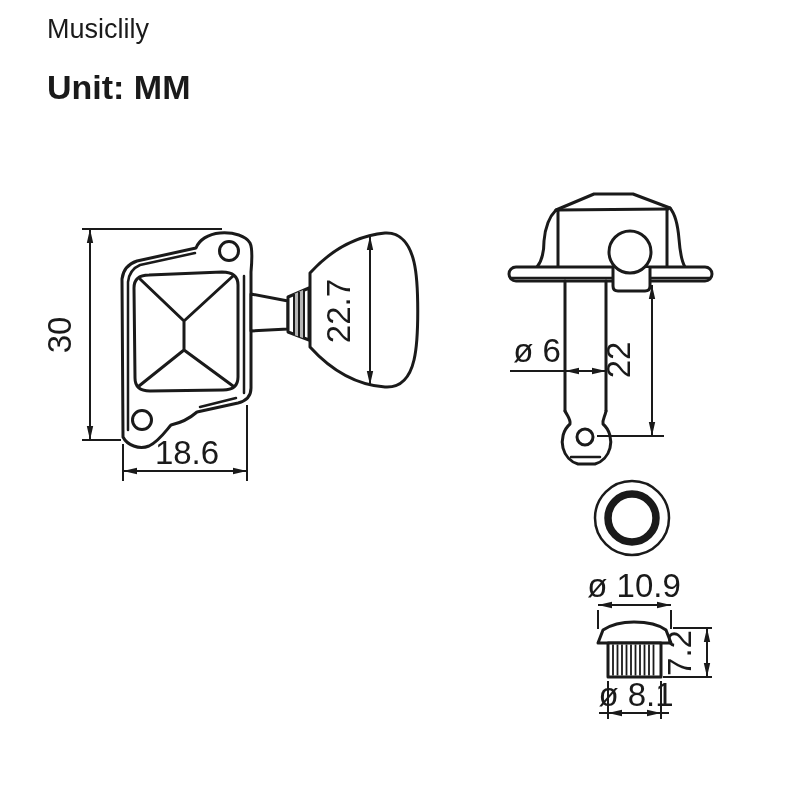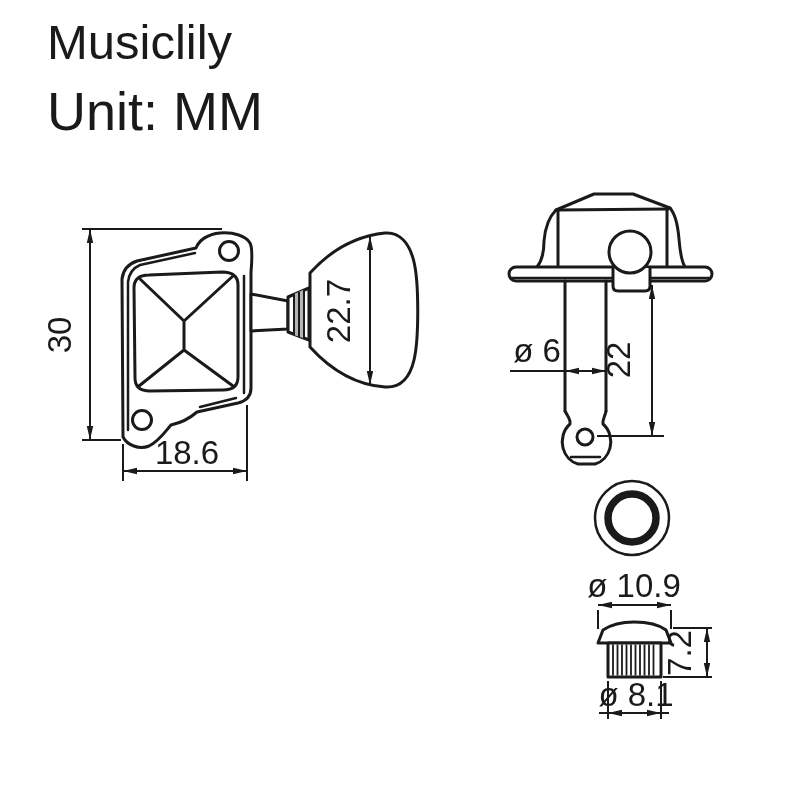--- a/index.html
+++ b/index.html
@@ -6,25 +6,25 @@
   html,body { margin:0; padding:0; }
   body {
     width:800px; height:800px; overflow:hidden;
     background:var(--bg);
     font-family:"Liberation Sans", sans-serif;
     position:relative;
   }
   .page { position:absolute; inset:0; background:var(--bg); }
   .brand {
     position:absolute; left:47px; top:14px;
-    font-size:49px; color:var(--line); letter-spacing:0px;
+    font-size:27px; color:var(--line); letter-spacing:0px;
   }
   .unit {
-    position:absolute; left:47px; top:80px;
-    font-size:54px; color:var(--line);
+    position:absolute; left:47px; top:68px;
+    font-size:34px; color:var(--line);font-weight:bold;
   }
   svg.drawing { position:absolute; left:0; top:0; }
   .ol   { fill:none; stroke:var(--line); stroke-width:3;   stroke-linecap:round; stroke-linejoin:round; }
   .ol25 { fill:none; stroke:var(--line); stroke-width:2.5; stroke-linecap:round; stroke-linejoin:round; }
   .fw   { fill:#ffffff; }
   .thin { fill:none; stroke:var(--line); stroke-width:2;   stroke-linecap:butt; }
   .knurl{ fill:none; stroke:var(--line); stroke-width:1.8; }
   .arr  { fill:var(--line); stroke:none; }
   .gray { fill:#b5b5b5; stroke:none; }
   text.dim {

